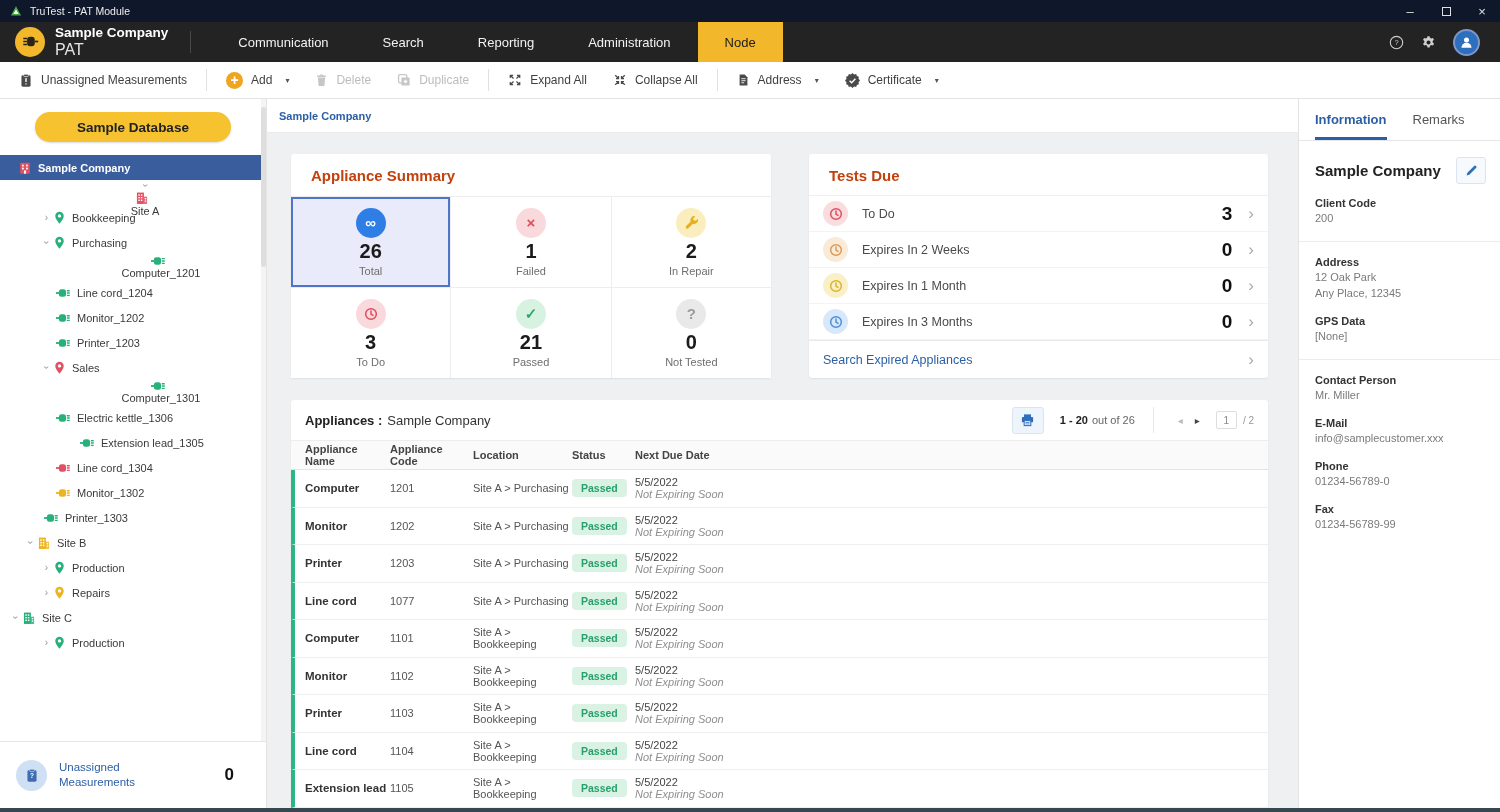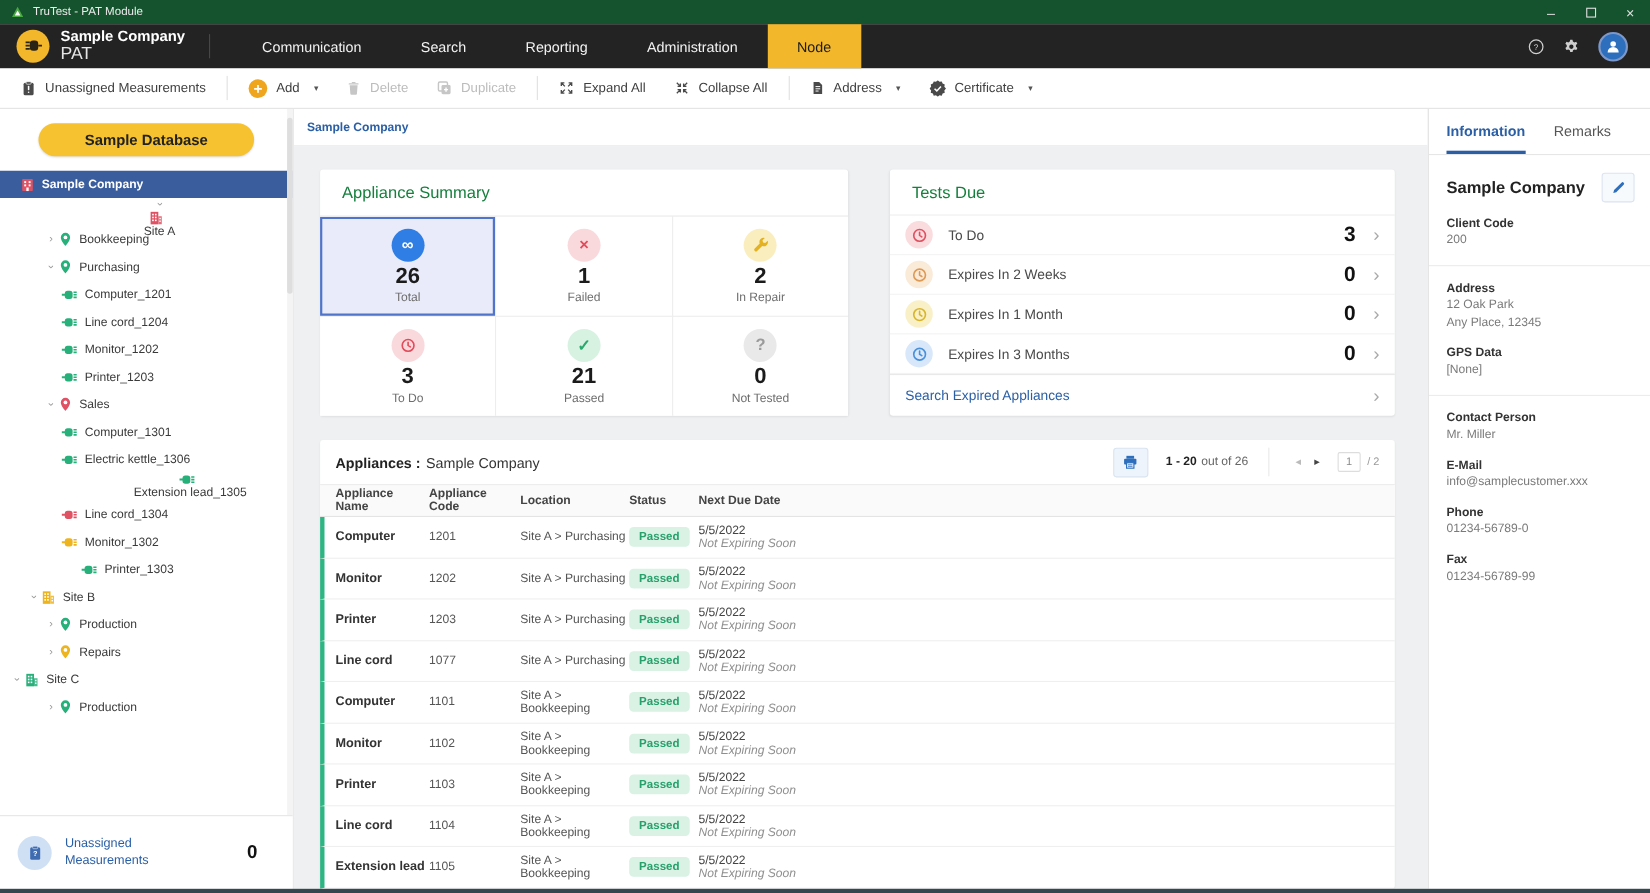--- a/index.html
+++ b/index.html
@@ -1,21 +1,21 @@
 <!DOCTYPE html>
 <html><head>
 <meta charset="utf-8">
 <style>
   *{box-sizing:border-box;margin:0;padding:0}
   html,body{width:1500px;height:812px;overflow:hidden}
   body{font-family:"Liberation Sans",sans-serif;background:#eef0f2;position:relative;font-size:12px;color:#333}
   .icon{display:inline-flex;align-items:center;justify-content:center;line-height:1}
 
   
-  .titlebar{position:absolute;top:0;left:0;right:0;height:22px;background:#14532d;display:flex;align-items:center;color:#d8d8d8;z-index:40}
+  .titlebar{position:absolute;top:0;left:0;right:0;height:22px;background:#0f172a;display:flex;align-items:center;color:#d8d8d8;z-index:40}
   .tb-logo{margin-left:10px;display:flex}
   .tb-title{font-size:10.5px;margin-left:8px;color:#ececec}
   .win-controls{margin-left:auto;display:flex;height:100%}
   .win-btn{width:36px;display:flex;align-items:center;justify-content:center;font-size:13px;color:#e0e0e0;cursor:default}
   .max-box{width:9px;height:9px;border:1px solid #e0e0e0;display:inline-block}
 
   
   .navbar{position:absolute;top:22px;left:0;right:0;height:40px;background:#232323;display:flex;align-items:center;color:#fff;z-index:40}
   .brand{display:flex;align-items:center;gap:10px;padding-left:15px}
   .brand-logo{width:30px;height:30px;border-radius:50%;background:#f3b72b;display:flex;align-items:center;justify-content:center}
@@ -57,21 +57,21 @@
   .sf-label{width:112px;margin-left:12px;font-size:11.5px;color:#2b5fa5;line-height:1.3}
   .sf-count{margin-left:auto;margin-right:16px;font-size:17px;font-weight:bold;color:#111}
 
   
   .main{flex:1;min-width:0;display:flex;flex-direction:column;overflow:hidden}
   .breadcrumb-bar{height:34px;background:#fff;border-bottom:1px solid #ebebeb;display:flex;align-items:center;padding-left:12px;flex:none}
   .breadcrumb{font-size:11px;font-weight:bold;color:#2b5fa5}
   .content{padding:21px 30px 0 24px}
   .cards-row{display:flex;gap:38px;align-items:stretch}
   .card{background:#fff;border-radius:3px;box-shadow:0 1px 2px rgba(0,0,0,.07)}
-  .card-title{font-size:15px;font-weight:normal;color:#15803d;padding:13px 20px;height:42px}
+  .card-title{font-size:15px;font-weight:bold;color:#c2410c;padding:13px 20px;height:42px}
   .sum-card{width:480px;flex:none}
   .sum-grid{display:grid;grid-template-columns:repeat(3,1fr);gap:1px;background:#ededed;border-top:1px solid #ededed}
   .sum-cell{background:#fff;height:90px;display:flex;flex-direction:column;align-items:center;justify-content:center;gap:2px;cursor:default}
   .sum-cell.selected{background:#e9ebfa;box-shadow:inset 0 0 0 2px #4f74c9}
   .sum-ic{width:30px;height:30px;border-radius:50%;display:flex;align-items:center;justify-content:center;font-size:15px;font-weight:bold}
   .sum-num{font-size:20px;font-weight:bold;color:#1b1b1b}
   .sum-label{font-size:11px;color:#6e6e6e}
   .tests-card{flex:1;display:flex;flex-direction:column}
   .tests-card .card-title{border-bottom:1px solid #eee}
   .td-row{height:36px;display:flex;align-items:center;padding:0 14px;border-bottom:1px solid #f3f3f3}
@@ -318,21 +318,21 @@
         <div class="tree-row" style="padding-left: 40px;">
           <span class="expander down">›</span>
           <span class="icon">
             <svg viewBox="0 0 16 16" width="13" height="13">
               <path d="M8 .8A5.2 5.2 0 0 0 2.8 6c0 3.9 5.2 9.4 5.2 9.4S13.2 9.9 13.2 6A5.2 5.2 0 0 0 8 .8z" fill="#27b07a"></path>
               <circle cx="8" cy="6" r="2.1" fill="#fff"></circle>
             </svg>
           </span>
           <span class="tree-label">Purchasing</span>
         </div>
-        <div class="tree-row" style="padding-left: 56px;">
+        <div class="tree-row" style="padding-left: 56px; flex-direction: column;">
           <span class="icon">
             <svg viewBox="0 0 18 14" width="15" height="12">
               <path d="M0 7h4" stroke="#27b07a" stroke-width="2.2"></path>
               <rect x="3.5" y="2.5" width="8.5" height="9" rx="3" fill="#27b07a"></rect>
               <path d="M13 4.2h3.5M13 7h3.5M13 9.8h3.5" stroke="#27b07a" stroke-width="1.7"></path>
             </svg>
           </span>
           <span class="tree-label">Computer_1201</span>
         </div>
         <div class="tree-row" style="padding-left: 56px;">
@@ -368,41 +368,41 @@
         <div class="tree-row" style="padding-left: 40px;">
           <span class="expander down">›</span>
           <span class="icon">
             <svg viewBox="0 0 16 16" width="13" height="13">
               <path d="M8 .8A5.2 5.2 0 0 0 2.8 6c0 3.9 5.2 9.4 5.2 9.4S13.2 9.9 13.2 6A5.2 5.2 0 0 0 8 .8z" fill="#e05263"></path>
               <circle cx="8" cy="6" r="2.1" fill="#fff"></circle>
             </svg>
           </span>
           <span class="tree-label">Sales</span>
         </div>
-        <div class="tree-row" style="padding-left: 56px;">
+        <div class="tree-row" style="padding-left: 56px; flex-direction: column;">
           <span class="icon">
             <svg viewBox="0 0 18 14" width="15" height="12">
               <path d="M0 7h4" stroke="#27b07a" stroke-width="2.2"></path>
               <rect x="3.5" y="2.5" width="8.5" height="9" rx="3" fill="#27b07a"></rect>
               <path d="M13 4.2h3.5M13 7h3.5M13 9.8h3.5" stroke="#27b07a" stroke-width="1.7"></path>
             </svg>
           </span>
           <span class="tree-label">Computer_1301</span>
         </div>
         <div class="tree-row" style="padding-left: 56px;">
           <span class="icon">
             <svg viewBox="0 0 18 14" width="15" height="12">
               <path d="M0 7h4" stroke="#27b07a" stroke-width="2.2"></path>
               <rect x="3.5" y="2.5" width="8.5" height="9" rx="3" fill="#27b07a"></rect>
               <path d="M13 4.2h3.5M13 7h3.5M13 9.8h3.5" stroke="#27b07a" stroke-width="1.7"></path>
             </svg>
           </span>
           <span class="tree-label">Electric kettle_1306</span>
         </div>
-        <div class="tree-row" style="padding-left: 80px; flex-direction: column;">
+        <div class="tree-row" style="padding-left: 80px;">
           <span class="icon">
             <svg viewBox="0 0 18 14" width="15" height="12">
               <path d="M0 7h4" stroke="#27b07a" stroke-width="2.2"></path>
               <rect x="3.5" y="2.5" width="8.5" height="9" rx="3" fill="#27b07a"></rect>
               <path d="M13 4.2h3.5M13 7h3.5M13 9.8h3.5" stroke="#27b07a" stroke-width="1.7"></path>
             </svg>
           </span>
           <span class="tree-label">Extension lead_1305</span>
         </div>
         <div class="tree-row" style="padding-left: 56px;">
@@ -418,21 +418,21 @@
         <div class="tree-row" style="padding-left: 56px;">
           <span class="icon">
             <svg viewBox="0 0 18 14" width="15" height="12">
               <path d="M0 7h4" stroke="#edb41f" stroke-width="2.2"></path>
               <rect x="3.5" y="2.5" width="8.5" height="9" rx="3" fill="#edb41f"></rect>
               <path d="M13 4.2h3.5M13 7h3.5M13 9.8h3.5" stroke="#edb41f" stroke-width="1.7"></path>
             </svg>
           </span>
           <span class="tree-label">Monitor_1302</span>
         </div>
-        <div class="tree-row" style="padding-left: 74px;">
+        <div class="tree-row" style="padding-left: 44px;">
           <span class="icon">
             <svg viewBox="0 0 18 14" width="15" height="12">
               <path d="M0 7h4" stroke="#27b07a" stroke-width="2.2"></path>
               <rect x="3.5" y="2.5" width="8.5" height="9" rx="3" fill="#27b07a"></rect>
               <path d="M13 4.2h3.5M13 7h3.5M13 9.8h3.5" stroke="#27b07a" stroke-width="1.7"></path>
             </svg>
           </span>
           <span class="tree-label">Printer_1303</span>
         </div>
         <div class="tree-row" style="padding-left: 24px;">

